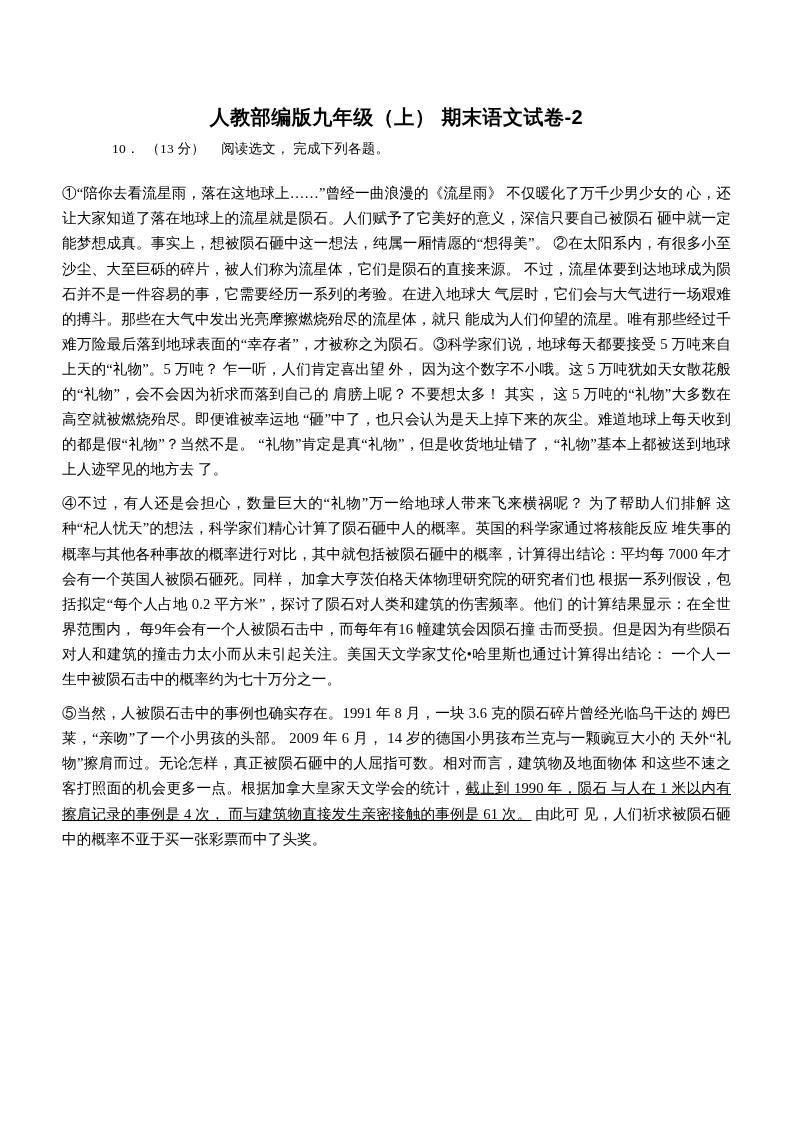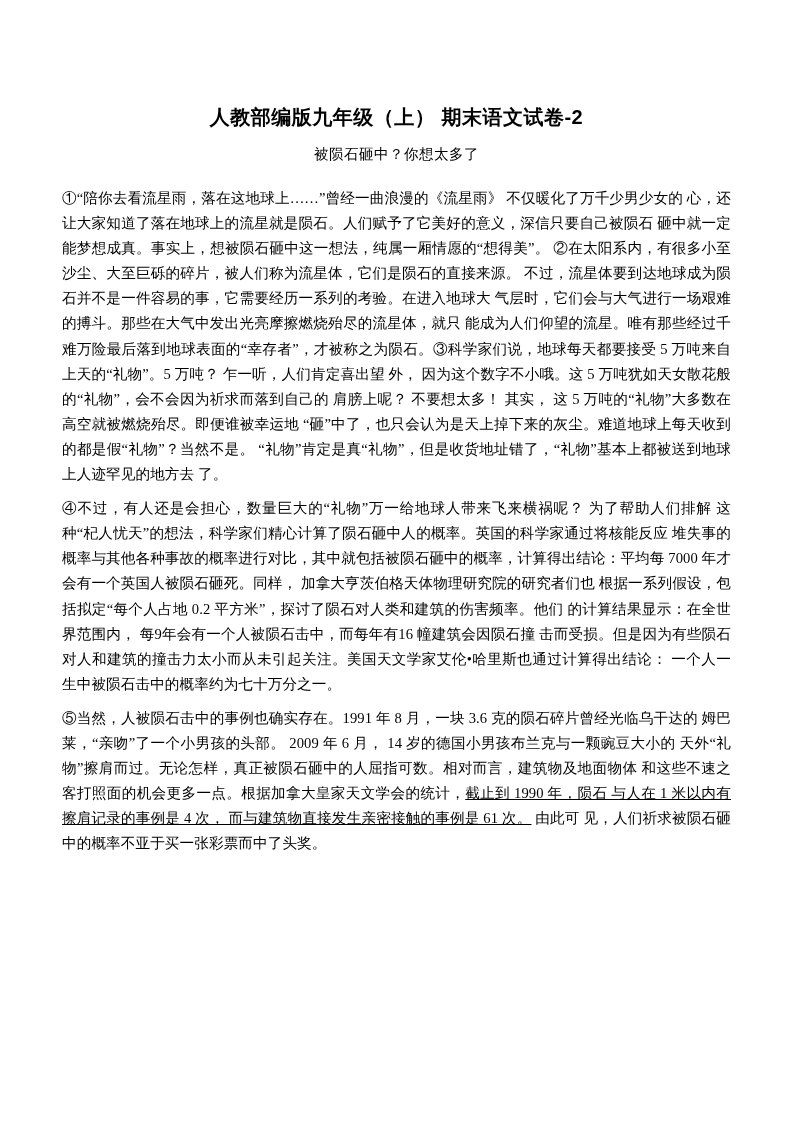--- a/index.html
+++ b/index.html
@@ -67,22 +67,24 @@
   .spacer-mid { display: inline-block; width: 1.2em; }
   .spacer-small { display: inline-block; width: 0.5em; }
 </style>
 </head>
 <body>
 
 <div class="page">
 
   <div class="doc-title">人教部编版九年级（上） 期末语文试卷-2</div>
 
+  <div class="question-line">
+    <span class="qnum">10．</span><span class="spacer-small"></span><span>（13 分）</span><span class="spacer-mid"></span><span>阅读选文， 完成下列各题。</span>
+  </div>
 
-  <div class="article-title">被陨石砸中？你想太多了</div>
 
   <p class="para first">①“陪你去看流星雨，落在这地球上……”曾经一曲浪漫的《流星雨》 不仅暖化了万千少男少女的 心，还让大家知道了落在地球上的流星就是陨石。人们赋予了它美好的意义，深信只要自己被陨石 砸中就一定能梦想成真。事实上，想被陨石砸中这一想法，纯属一厢情愿的“想得美”。 ②在太阳系内，有很多小至沙尘、大至巨砾的碎片，被人们称为流星体，它们是陨石的直接来源。 不过，流星体要到达地球成为陨石并不是一件容易的事，它需要经历一系列的考验。在进入地球大 气层时，它们会与大气进行一场艰难的搏斗。那些在大气中发出光亮摩擦燃烧殆尽的流星体，就只 能成为人们仰望的流星。唯有那些经过千难万险最后落到地球表面的“幸存者”，才被称之为陨石。③科学家们说，地球每天都要接受 5 万吨来自上天的“礼物”。5 万吨？ 乍一听，人们肯定喜出望 外， 因为这个数字不小哦。这 5 万吨犹如天女散花般的“礼物”，会不会因为祈求而落到自己的 肩膀上呢？ 不要想太多！ 其实， 这 5 万吨的“礼物”大多数在高空就被燃烧殆尽。即便谁被幸运地 “砸”中了，也只会认为是天上掉下来的灰尘。难道地球上每天收到的都是假“礼物”？当然不是。 “礼物”肯定是真“礼物”，但是收货地址错了，“礼物”基本上都被送到地球上人迹罕见的地方去 了。</p>
 
   <p class="para">④不过，有人还是会担心，数量巨大的“礼物”万一给地球人带来飞来横祸呢？ 为了帮助人们排解 这种“杞人忧天”的想法，科学家们精心计算了陨石砸中人的概率。英国的科学家通过将核能反应 堆失事的概率与其他各种事故的概率进行对比，其中就包括被陨石砸中的概率，计算得出结论：平均每 7000 年才会有一个英国人被陨石砸死。同样， 加拿大亨茨伯格天体物理研究院的研究者们也 根据一系列假设，包括拟定“每个人占地 0.2 平方米”，探讨了陨石对人类和建筑的伤害频率。他们 的计算结果显示：在全世界范围内， 每9年会有一个人被陨石击中，而每年有16 幢建筑会因陨石撞 击而受损。但是因为有些陨石对人和建筑的撞击力太小而从未引起关注。美国天文学家艾伦•哈里斯也通过计算得出结论： 一个人一生中被陨石击中的概率约为七十万分之一。</p>
 
   <p class="para">
     <span>⑤当然，人被陨石击中的事例也确实存在。1991 年 8 月，一块 3.6 克的陨石碎片曾经光临乌干达的 姆巴莱，“亲吻”了一个小男孩的头部。 2009 年 6 月， 14 岁的德国小男孩布兰克与一颗豌豆大小的 天外“礼物”擦肩而过。无论怎样，真正被陨石砸中的人屈指可数。相对而言，建筑物及地面物体 和这些不速之客打照面的机会更多一点。根据加拿大皇家天文学会的统计，</span><span class="underline">截止到 1990 年，陨石 与人在 1 米以内有擦肩记录的事例是 4 次， 而与建筑物直接发生亲密接触的事例是 61 次。</span><span> 由此可 见，人们祈求被陨石砸中的概率不亚于买一张彩票而中了头奖。</span>
   </p>
 
 </div>

